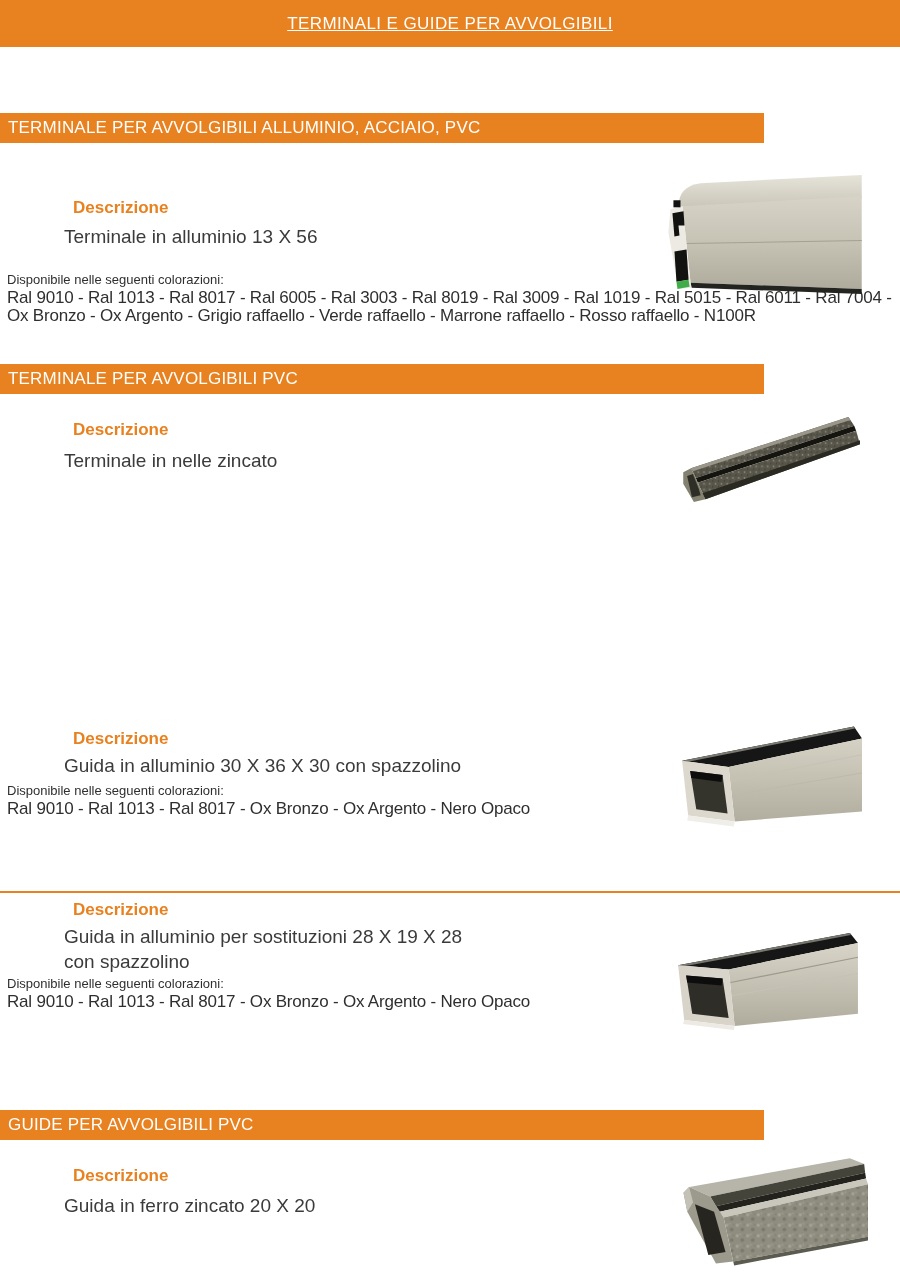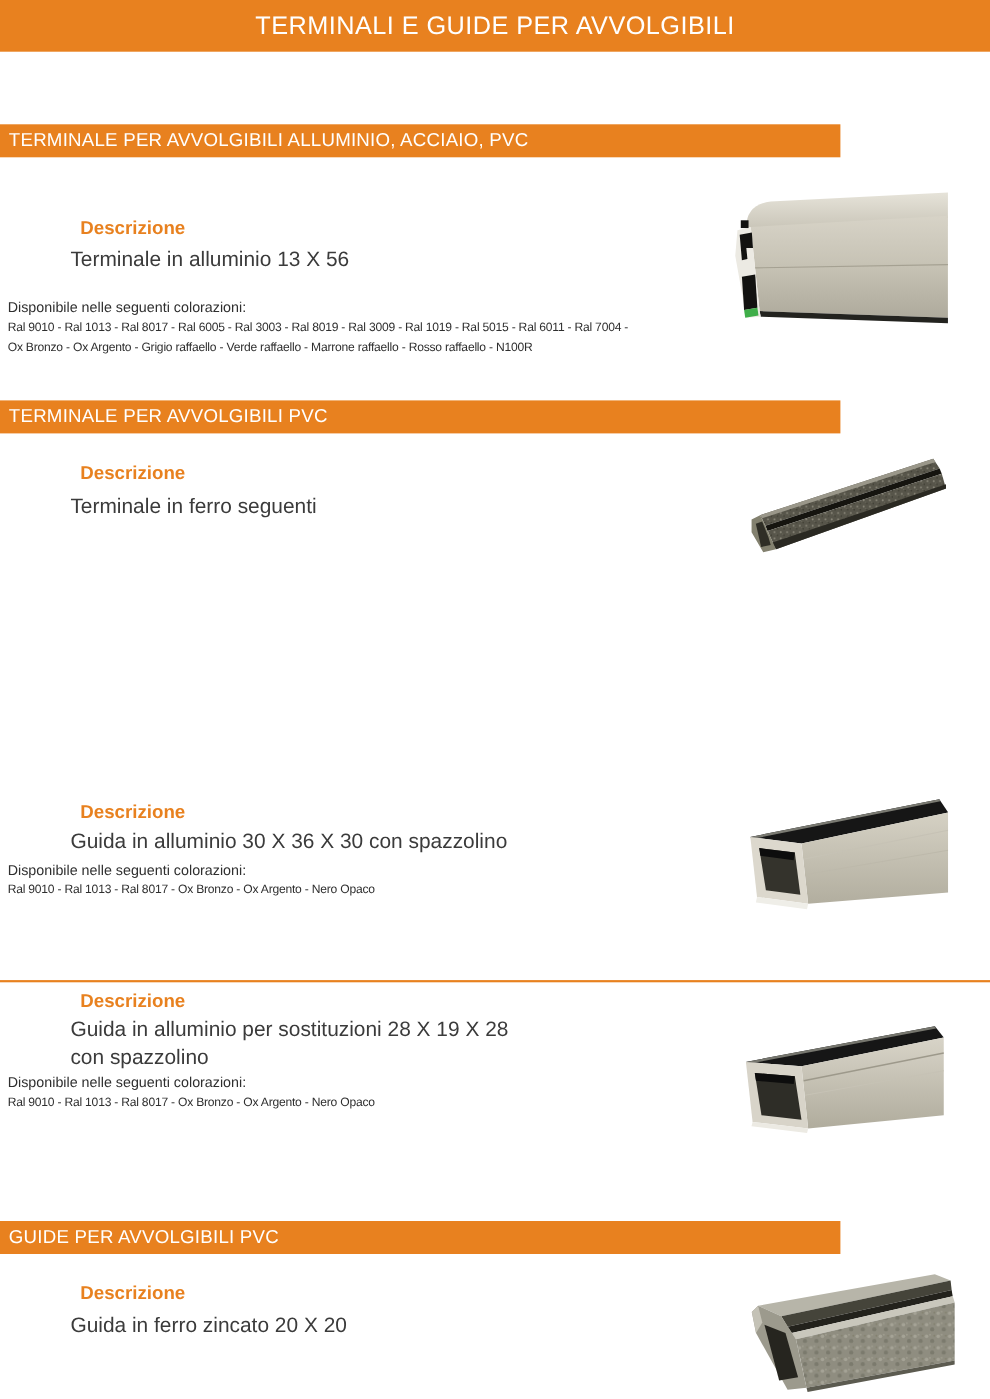--- a/index.html
+++ b/index.html
@@ -14,22 +14,22 @@
   .page{
     position:relative;width:900px;height:1272px;background:#ffffff;
     overflow:hidden;margin:0 auto;
   }
   .title-bar{
     position:absolute;left:0;top:0;width:900px;height:47px;
     background:var(--color-accent);
     display:flex;align-items:center;justify-content:center;
   }
   .title-bar h1{
-    color:var(--color-bar_text);font-size:23px;font-weight:400;
-    letter-spacing:0.4px;white-space:pre;
+    color:var(--color-bar_text);font-size:17px;font-weight:400;
+    letter-spacing:0.4px;white-space:pre;text-decoration:underline;
   }
   .section-bar{
     position:absolute;left:0;width:764px;height:30px;
     background:var(--color-accent);
     display:flex;align-items:center;
   }
   .section-bar .bar-label{
     color:var(--color-bar_text);font-size:17px;font-weight:400;
     padding-left:8px;letter-spacing:0.2px;white-space:pre;
   }
@@ -41,21 +41,21 @@
   .d1{top:198px;} .d2{top:420px;} .d3{top:729px;} .d4{top:900px;} .d5{top:1166px;}
   .prod-title{
     position:absolute;left:64px;font-size:19px;color:var(--color-body_text);
     line-height:25px;white-space:pre;
   }
   .t1{top:224px;} .t2{top:448px;} .t3{top:753px;} .t4{top:924px;} .t5{top:1193px;}
   .avail{
     position:absolute;left:7px;color:var(--color-muted_text);
     font-size:13px;line-height:18px;
   }
-  .avail .ral{font-size:11px;letter-spacing:-0.2px;white-space:nowrap;}
+  .avail .ral{font-size:17px;letter-spacing:-0.2px;white-space:nowrap;}
   .a1{top:271px;} .a2{top:782px;} .a3{top:975px;}
   .divider{
     position:absolute;left:0;top:891px;width:900px;height:2px;
     background:var(--color-accent);
   }
   .prod-img{position:absolute;}
   .img1{left:648px;top:162px;width:214px;height:145px;}
   .img2{left:662px;top:412px;width:198px;height:102px;}
   .img3{left:670px;top:720px;width:192px;height:110px;}
   .img4{left:668px;top:928px;width:194px;height:105px;}
@@ -107,21 +107,21 @@
       <rect x="25" y="38" width="7" height="7" fill="#121210"></rect>
       <path d="M28,119 L40,117 L41,124 L29,126 Z" fill="#3fae49"></path>
     </svg>
   </div>
 
   <div class="section-bar s2">
     <span class="bar-label">TERMINALE PER AVVOLGIBILI PVC</span>
   </div>
 
   <div class="desc-label d2">Descrizione</div>
-  <div class="prod-title t2">Terminale in ferro seguenti</div>
+  <div class="prod-title t2">Terminale in nelle zincato</div>
 
   <div class="prod-img img2">
     <svg viewBox="0 0 205 105">
       <defs>
         <pattern id="speck" width="6" height="6" patternUnits="userSpaceOnUse">
           <rect width="6" height="6" fill="#57554a"></rect>
           <circle cx="1.5" cy="2" r="0.9" fill="#8b887a"></circle>
           <circle cx="4.5" cy="5" r="0.7" fill="#3a392f"></circle>
           <circle cx="3.2" cy="3.8" r="0.5" fill="#6e6c5e"></circle>
         </pattern>

